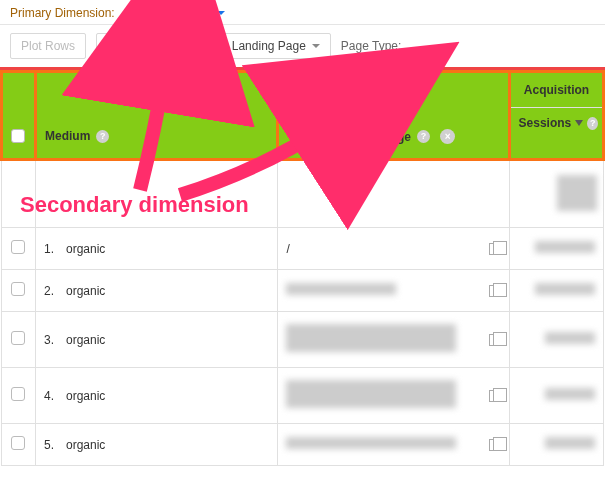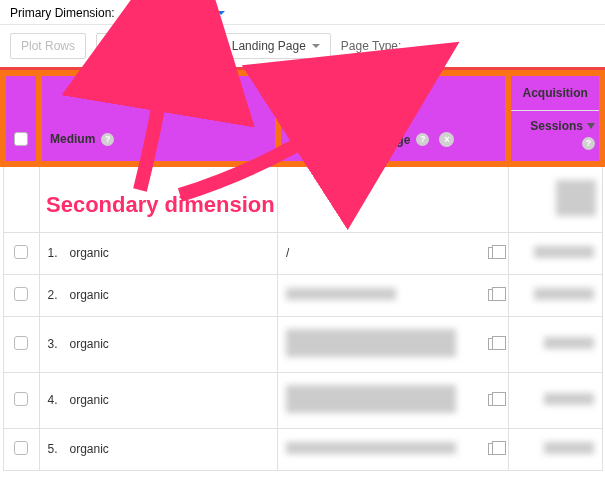--- a/index.html
+++ b/index.html
@@ -11,21 +11,21 @@
     background: #fff;
     width: 605px;
   }
   .tabs {
     padding: 6px 10px 4px 10px;
     border-bottom: 1px solid #e5e5e5;
     display: flex;
     align-items: center;
     gap: 12px;
   }
-  .tabs .lbl { color: #000000; }
+  .tabs .lbl { color: #a16207; }
   .tabs .tab { color: #333; cursor: pointer; }
   .tabs .tab.active { font-weight: bold; }
   .tabs .tab.other { color: #1a73e8; display: flex; align-items: center; gap: 3px; }
   .caret-down {
     display: inline-block; width: 0; height: 0;
     border-left: 4px solid transparent;
     border-right: 4px solid transparent;
     border-top: 4px solid #1a73e8;
   }
   .toolbar {
@@ -54,22 +54,22 @@
     border-left: 4px solid transparent;
     border-right: 4px solid transparent;
     border-top: 4px solid #888;
   }
   .sort-lbl { color: #666; }
   table {
     width: 100%;
     border-collapse: collapse;
   }
   .thead-row th {
-    background: #d946ef;
-    border: 6px solid #f97316;
+    background: #84cc16;
+    border: 3px solid #f97316;
     font-weight: normal;
     color: #333;
     vertical-align: top;
     padding: 0;
   }
   .col-check { width: 34px; }
   .col-medium { width: 245px; }
   .col-landing { width: 232px; }
   .col-sess { width: 94px; }
   .th-inner {
@@ -95,21 +95,21 @@
   }
   .acq-head {
     display: flex; flex-direction: column; gap: 0;
     align-items: stretch; width: 100%;
   }
   .acq-title {
     text-align: center; font-weight: bold; padding: 10px 6px;
     border-bottom: 1px solid #e0e0e0;
   }
   .sess-title {
-    display: flex; flex-direction: column; align-items: flex-end; gap: 4px;
+    display: flex; align-items: center; gap: 4px;
     padding: 8px 4px 10px 4px;
     font-weight: bold;
   }
   .sess-title .row1 { display: flex; align-items: center; gap: 4px; justify-content: flex-end; width: 100%; }
   .sort-arrow {
     display: inline-block; width: 0; height: 0;
     border-left: 4px solid transparent;
     border-right: 4px solid transparent;
     border-top: 6px solid #555;
   }
@@ -138,21 +138,21 @@
   }
   .ext-icon::after {
     content: ""; position: absolute; width: 12px; height: 12px;
     border: 1px solid #aaa; background: #fff; top: -3px; left: 3px;
   }
   .blur {
     display: inline-block; background: #ccc;
     filter: blur(3px);
   }
   .anno-text {
-    position: absolute; top: 192px; left: 46px;
+    position: absolute; top: 192px; left: 20px;
     color: #ff2d6b; font-weight: bold; font-size: 22px;
     pointer-events: none;
   }
   .svg-over {
     position: absolute; top: 0; left: 0; pointer-events: none;
   }
 </style>
 </head>
 <body>
 

